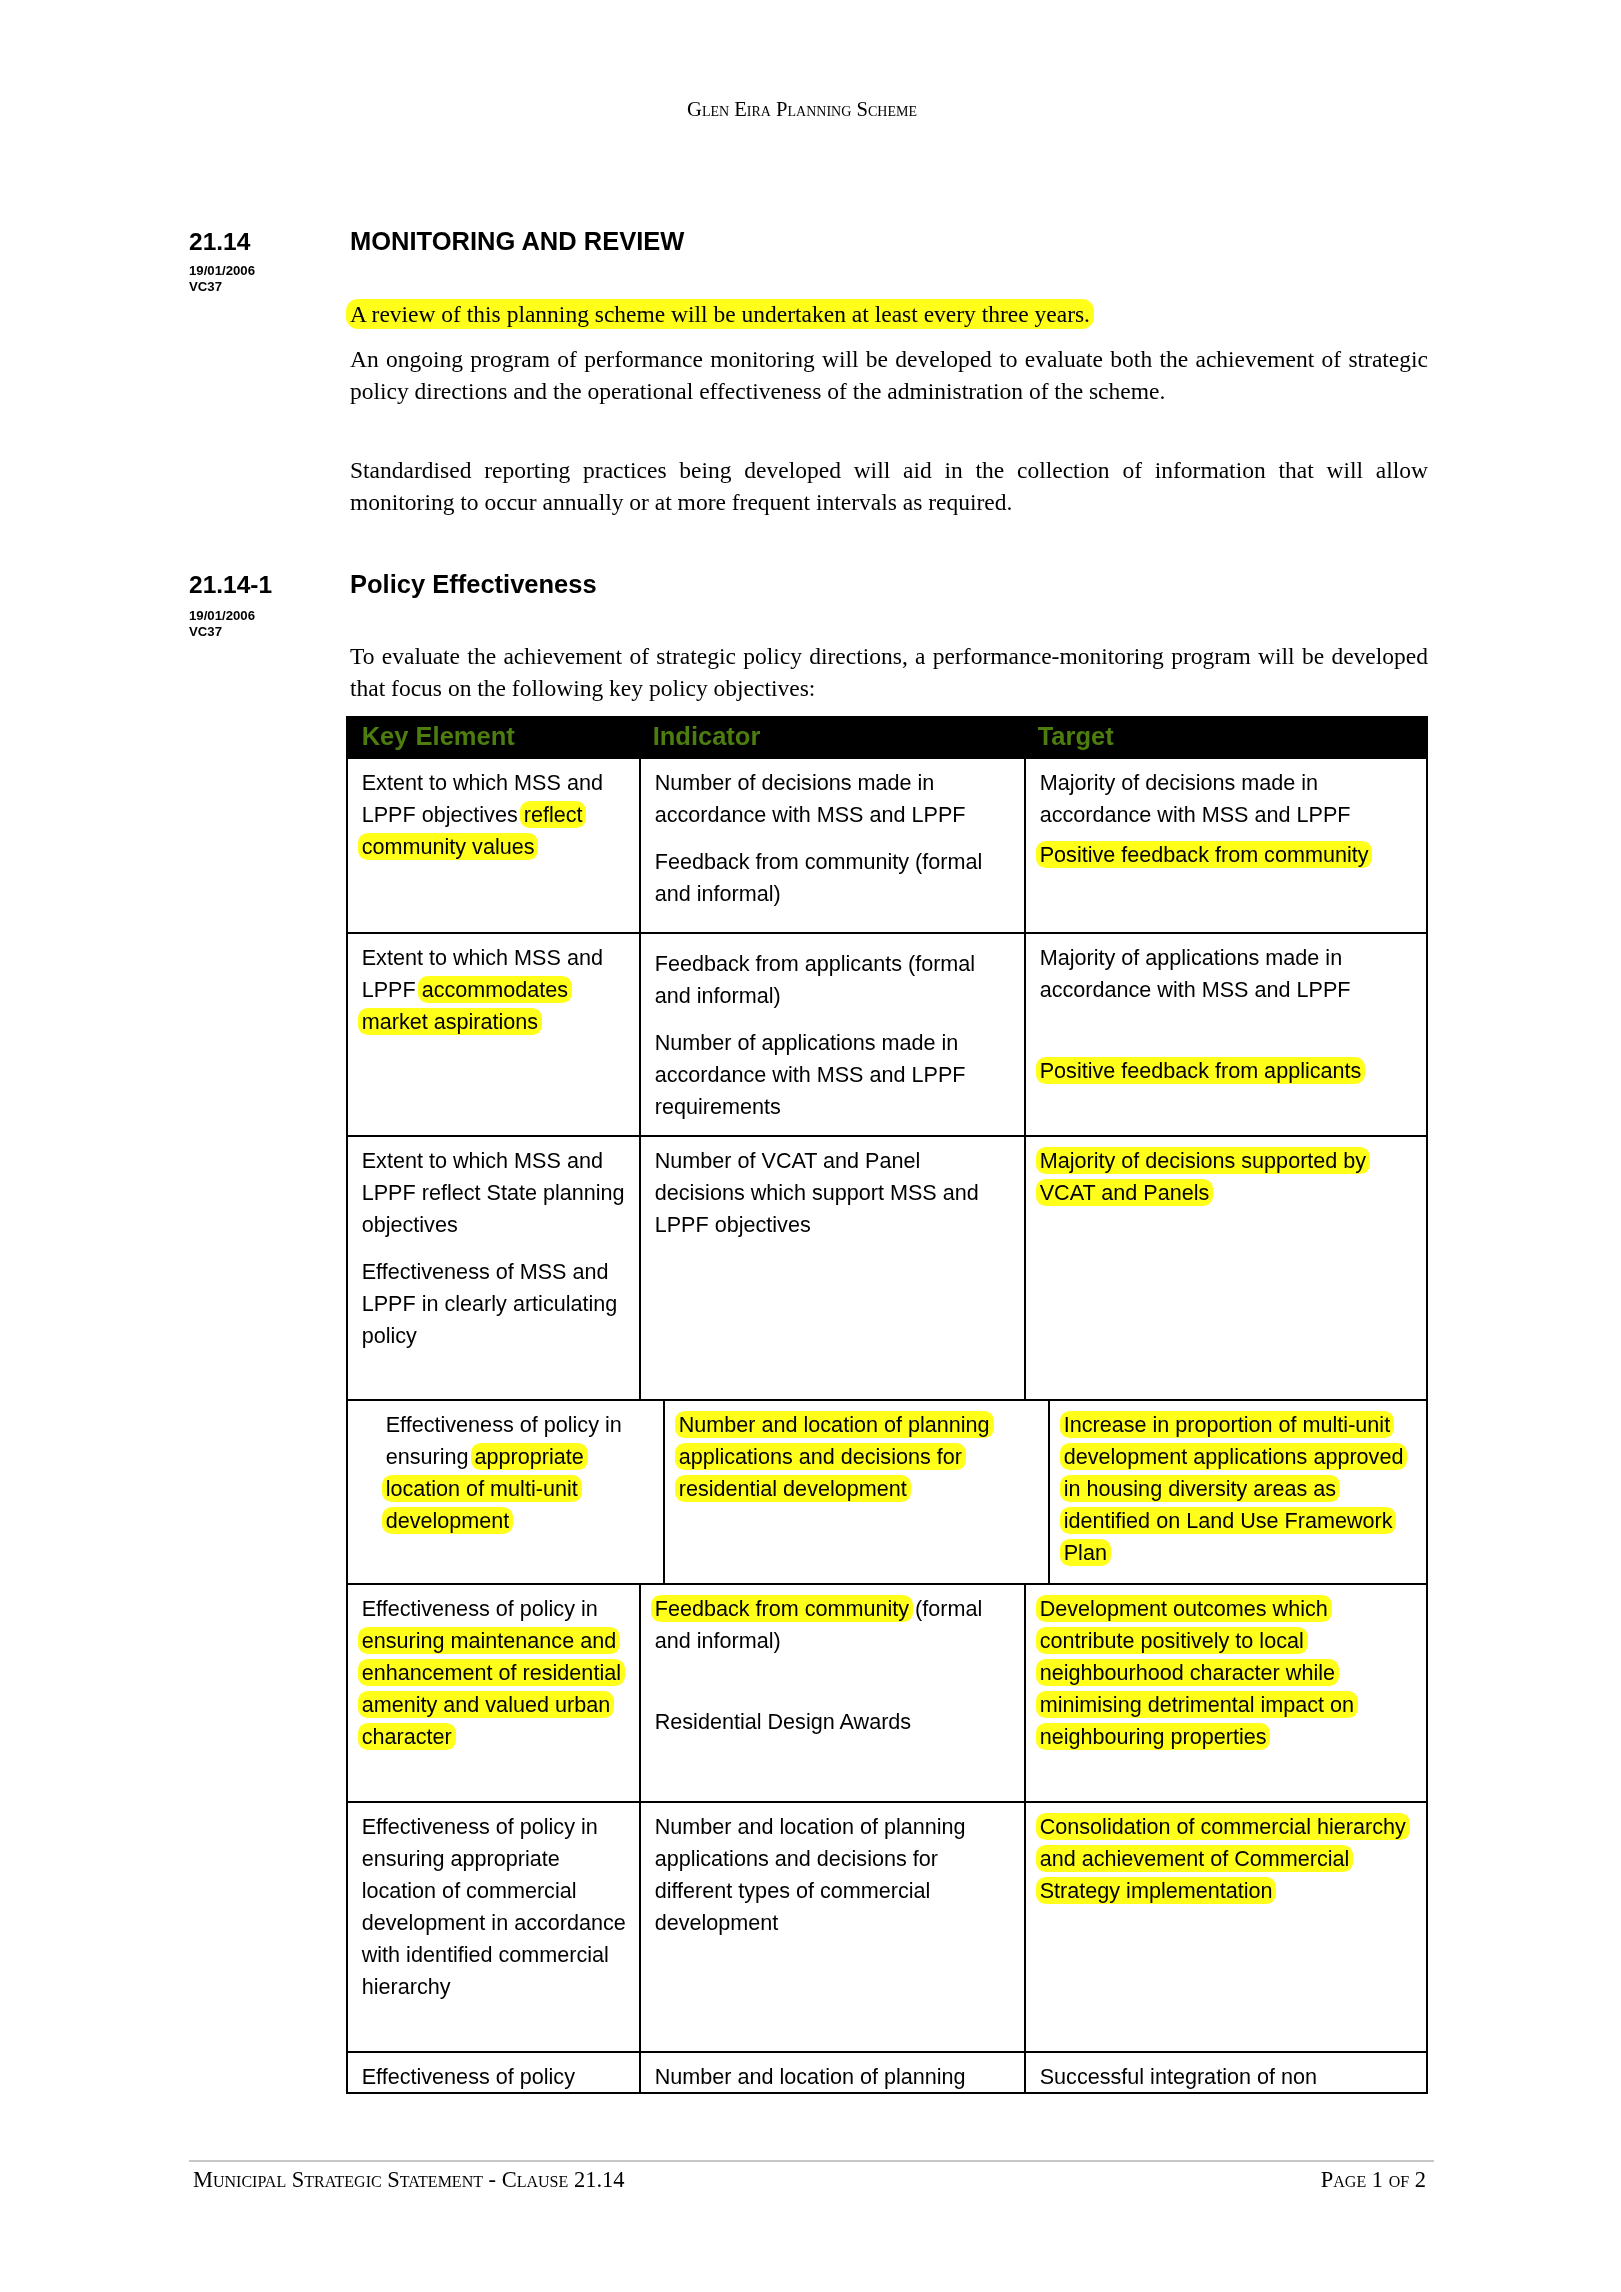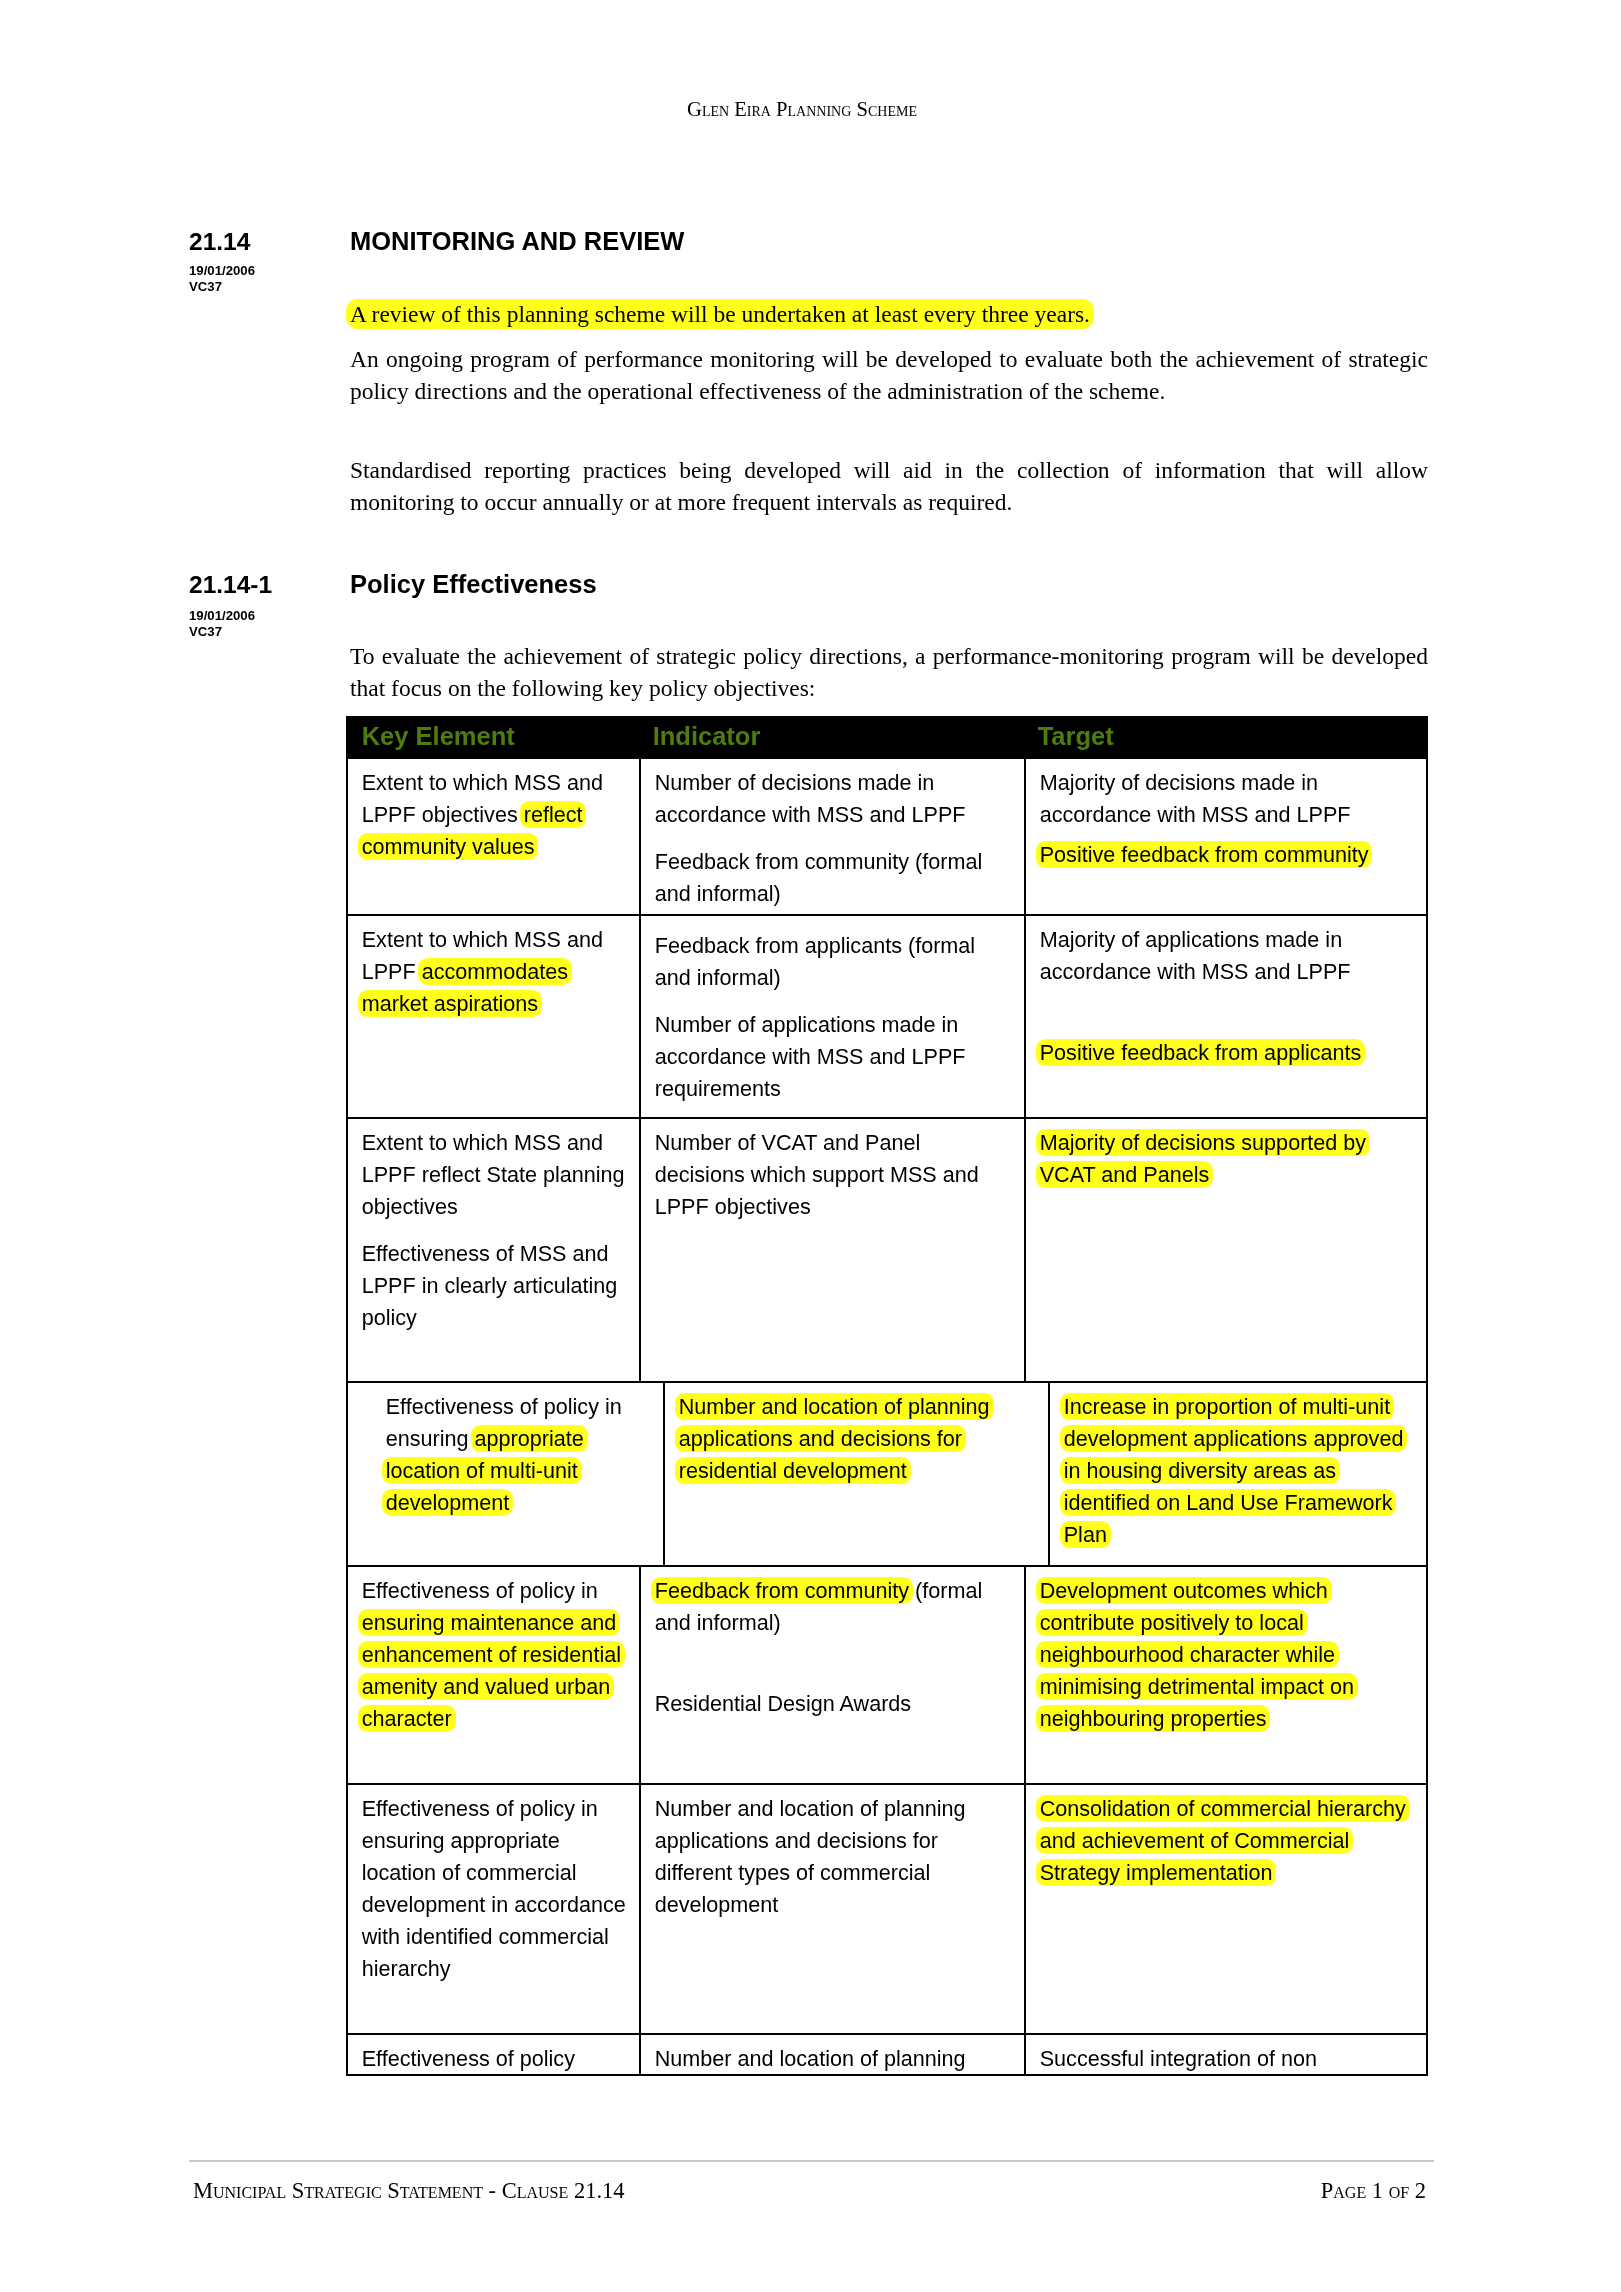--- a/index.html
+++ b/index.html
@@ -57,21 +57,21 @@
   .trow > div + div { border-left: 2px solid #000; }
   .cell p { margin: 0 0 15.7px 0; }
   .cell p:last-child { margin-bottom: 0; }
   .cell .hl { border-radius: 9.8px; padding: 1px 3.9px; margin: 0 -3.9px; }
 
   .footer-rule {
     position: absolute; left: 189px; top: 2160px; width: 1245px; height: 2px; background: #c8c8c8;
   }
   .footer-left, .footer-right {
     position: absolute; top: 2167px;
-    font-family: "Liberation Serif", serif; font-size: 22.5px; font-variant: small-caps; margin-top: 11px;
+    font-family: "Liberation Serif", serif; font-size: 22.5px; font-variant: small-caps;
   }
   .footer-left { left: 193px; }
   .footer-right { right: 195px; }
 </style>
 </head>
 <body>
 
 <div class="running-header">Glen Eira Planning Scheme</div>
 
 <div class="clause-num" style="top:228px;">21.14</div>
@@ -94,21 +94,21 @@
 
 <p class="para" style="top:640px;">To evaluate the achievement of strategic policy directions, a performance-monitoring program will be developed that focus on the following key policy objectives:</p>
 
 <div class="policy-table">
   <div class="thead">
     <div>Key Element</div>
     <div>Indicator</div>
     <div>Target</div>
   </div>
   <div id="tbody">
-      <div class="trow" style="height: 155px; border-top: 0px;">
+      <div class="trow" style="height: 173px; border-top: 0px;">
         <div class="cell">
           <p><span>Extent to which MSS and LPPF objectives </span><span class="hl">reflect community values</span></p>
         </div>
         <div class="cell">
           <p><span>Number of decisions made in accordance with MSS and LPPF</span></p>
           <p style="margin-top: 7.8px;"><span>Feedback from community (formal and informal)</span></p>
         </div>
         <div class="cell">
           <p><span>Majority of decisions made in accordance with MSS and LPPF</span></p>
           <p style="margin-top: -7.8px;"><span class="hl">Positive feedback from community</span></p>

